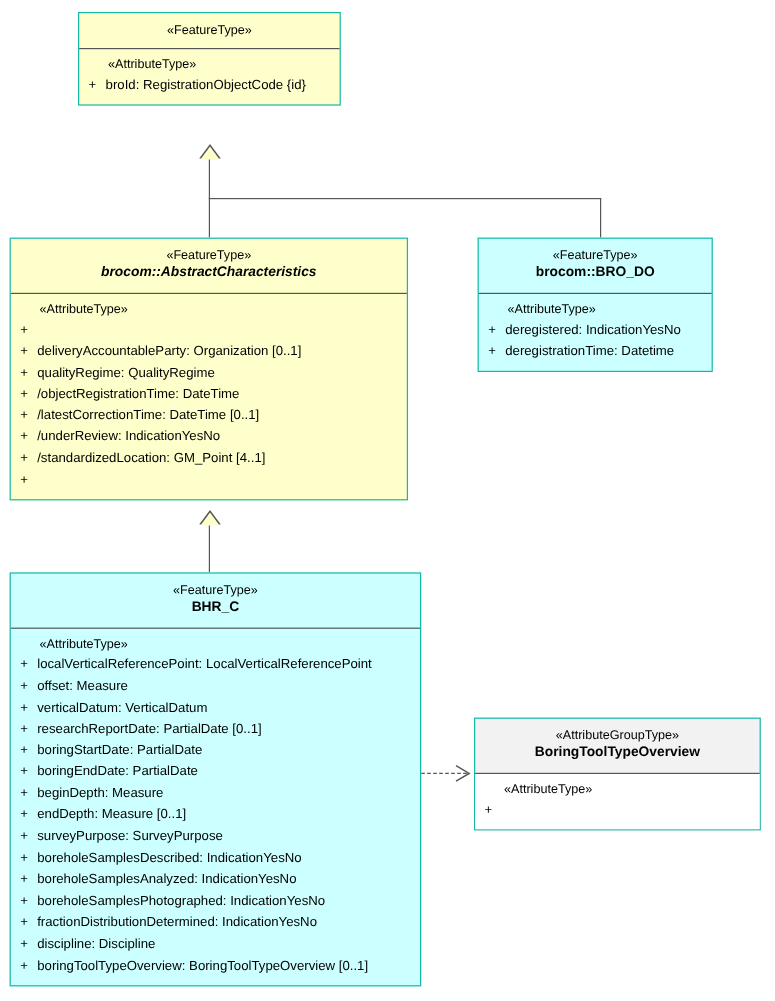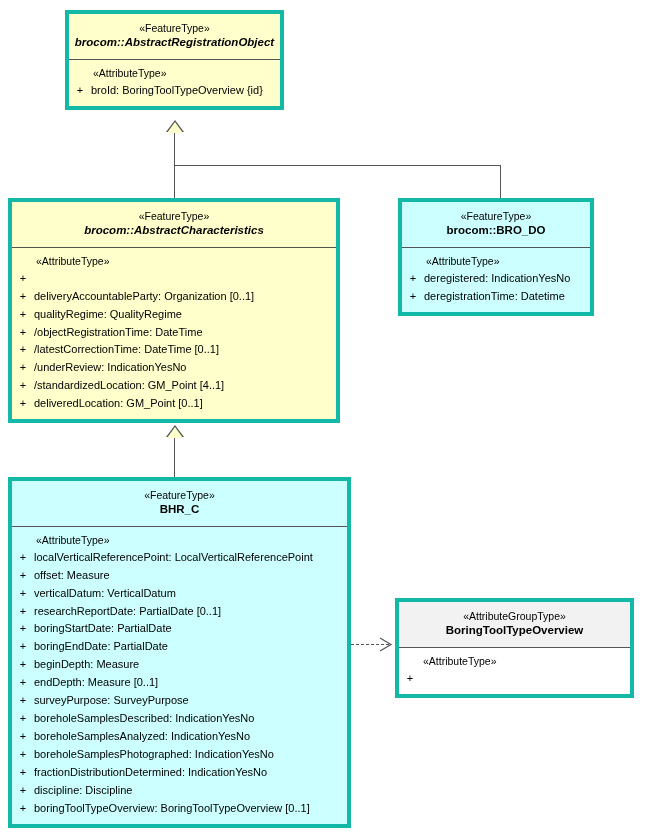--- a/index.html
+++ b/index.html
@@ -11,21 +11,21 @@
     width: 646px;
     height: 834px;
     position: relative;
     font-family: "Liberation Sans", sans-serif;
     font-size: 11px;
     color: #000000;
     overflow: hidden;
   }
   .uml-class {
     position: absolute;
-    border: 4px solid #14b8a6;
+    border: 1px solid #14b8a6;
     box-sizing: border-box;
     background: #ffffcc;
   }
   .uml-class.yellow { background: #ffffcc; }
   .uml-class.cyan   { background: #ccffff; }
   .uml-class.gray   { background: #f2f2f2; }
 
   .class-header {
     text-align: center;
     padding: 7px 4px 8px 4px;
@@ -123,28 +123,27 @@
 <div class="tri tri-up" style="left:167px; top:427px;"></div>
 
 <div class="dashed-line" style="left:351px; top:644px; width:38px;"></div>
 <svg class="arrow-open" style="left:378px; top:636px;" width="16" height="17" viewBox="0 0 16 17">
   <polyline points="2,2 13,8.5 2,15" fill="none" stroke="#555555" stroke-width="1.2"></polyline>
 </svg>
 
 <div class="uml-class yellow" style="left:65px; top:10px; width:219px;">
   <div class="class-header">
     <div class="stereo">«FeatureType»</div>
-    <div class="cname italic">brocom::AbstractRegistrationObject</div>
-  </div>
-  <div class="divider"></div>
-  <div class="attr-block">
-    <div class="attr-stereo">«AttributeType»</div>
-    <div class="attr-row">
-      <span class="attr-vis">+</span>
-      <span class="attr-text">broId: BoringToolTypeOverview {id}</span>
+  </div>
+  <div class="divider"></div>
+  <div class="attr-block">
+    <div class="attr-stereo">«AttributeType»</div>
+    <div class="attr-row">
+      <span class="attr-vis">+</span>
+      <span class="attr-text">broId: RegistrationObjectCode {id}</span>
     </div>
   </div>
 </div>
 
 <div class="uml-class yellow" style="left:8px; top:198px; width:332px;">
   <div class="class-header">
     <div class="stereo">«FeatureType»</div>
     <div class="cname italic">brocom::AbstractCharacteristics</div>
   </div>
   <div class="divider"></div>
@@ -172,21 +171,20 @@
     <div class="attr-row">
       <span class="attr-vis">+</span>
       <span class="attr-text">/underReview: IndicationYesNo</span>
     </div>
     <div class="attr-row">
       <span class="attr-vis">+</span>
       <span class="attr-text">/standardizedLocation: GM_Point [4..1]</span>
     </div>
     <div class="attr-row">
       <span class="attr-vis">+</span>
-      <span class="attr-text">deliveredLocation: GM_Point [0..1]</span>
     </div>
   </div>
 </div>
 
 <div class="uml-class cyan" style="left:398px; top:198px; width:196px;">
   <div class="class-header">
     <div class="stereo">«FeatureType»</div>
     <div class="cname">brocom::BRO_DO</div>
   </div>
   <div class="divider"></div>

